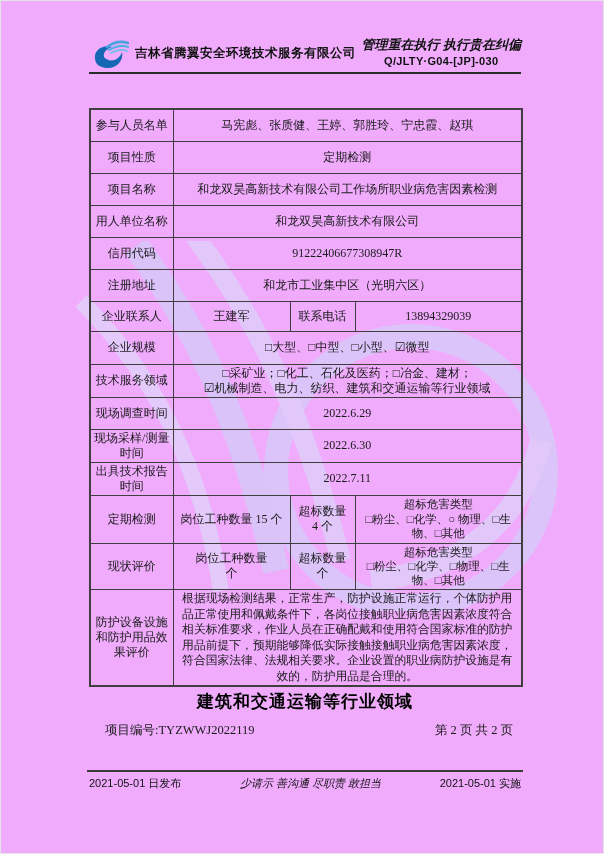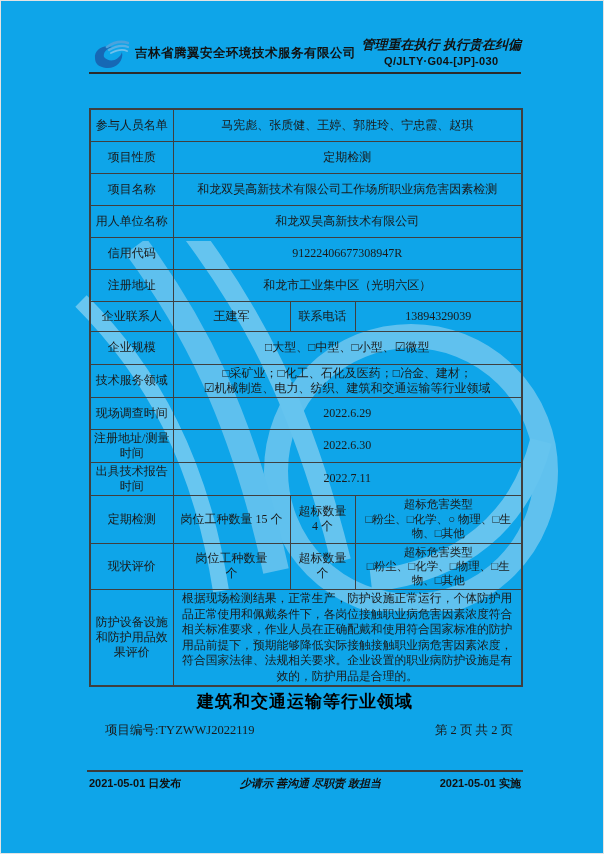--- a/index.html
+++ b/index.html
@@ -1,19 +1,19 @@
 <!DOCTYPE html>
 <html><head>
 <meta charset="utf-8">
 <style>
   html,body{margin:0;padding:0;background:#ffffff;}
   .page{
     position:relative;
     width:604px;height:854px;
-    background:#0ea5e9;
+    background:#f0abfc;
     font-family:"Liberation Serif","DejaVu Serif",serif;
     color:#1a1a1a;
     overflow:hidden;
     box-sizing:border-box;
     border:1px solid #e3e3e3;
   }
   
   .hdr{
     position:absolute;left:88px;top:36px;width:432px;
     display:flex;justify-content:space-between;align-items:flex-end;
@@ -70,21 +70,21 @@
   }
   .proj-row .left{padding-left:16px;}
   .proj-row .right{padding-right:8px;}
   .foot-rule{
     position:absolute;left:86px;top:769px;width:436px;height:2px;background:#3a3a3a;
   }
   .foot-row{
     position:absolute;left:88px;top:775px;width:432px;
     display:flex;justify-content:space-between;align-items:center;
     font-family:"Liberation Sans","DejaVu Sans",sans-serif;
-    font-weight:bold;font-size:11px;color:#111;
+    font-weight:normal;font-size:11px;color:#111;
   }
   .motto{font-style:italic;}
   .page-num{
     position:absolute;left:88px;top:789px;width:432px;text-align:center;
     font-family:"Liberation Sans","DejaVu Sans",sans-serif;
     font-weight:bold;font-size:11px;color:#111;
   }
 </style>
 </head>
 <body>
@@ -165,21 +165,21 @@
       <td colspan="3">
         <div>□采矿业；□化工、石化及医药；□冶金、建材；</div>
         <div>☑机械制造、电力、纺织、建筑和交通运输等行业领域</div>
       </td>
     </tr>
     <tr style="height:32px">
       <td class="lbl">现场调查时间</td>
       <td colspan="3">2022.6.29</td>
     </tr>
     <tr style="height:32px">
-      <td class="lbl">注册地址/测量时间</td>
+      <td class="lbl">现场采样/测量时间</td>
       <td colspan="3">2022.6.30</td>
     </tr>
     <tr style="height:32px">
       <td class="lbl">出具技术报告时间</td>
       <td colspan="3">2022.7.11</td>
     </tr>
     <tr style="height:48px">
       <td class="lbl">定期检测</td>
       <td>岗位工种数量 15 个</td>
       <td>

